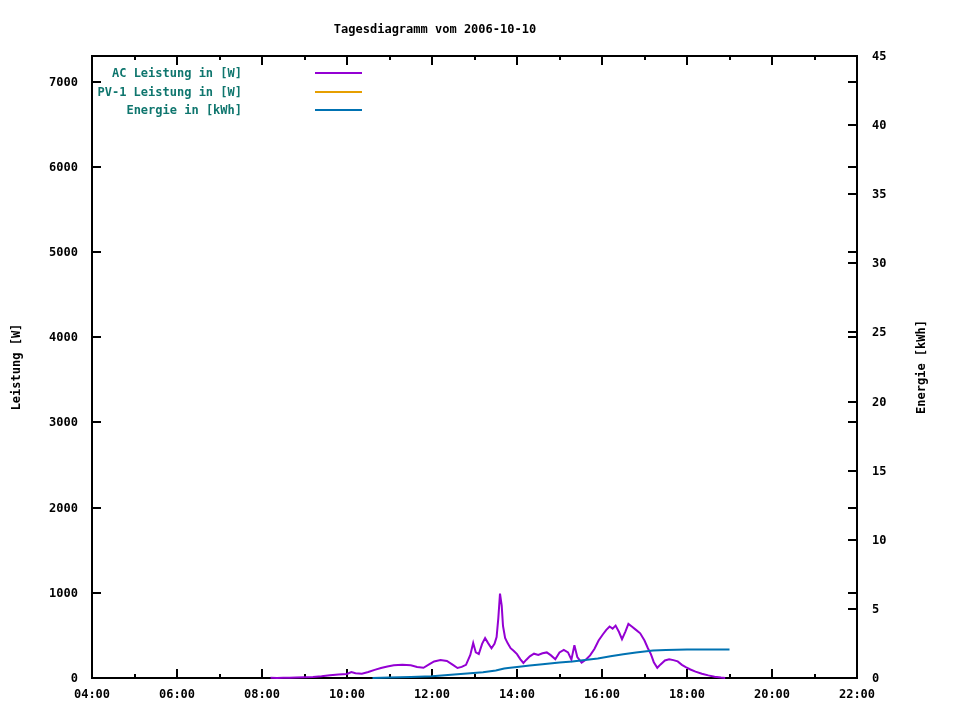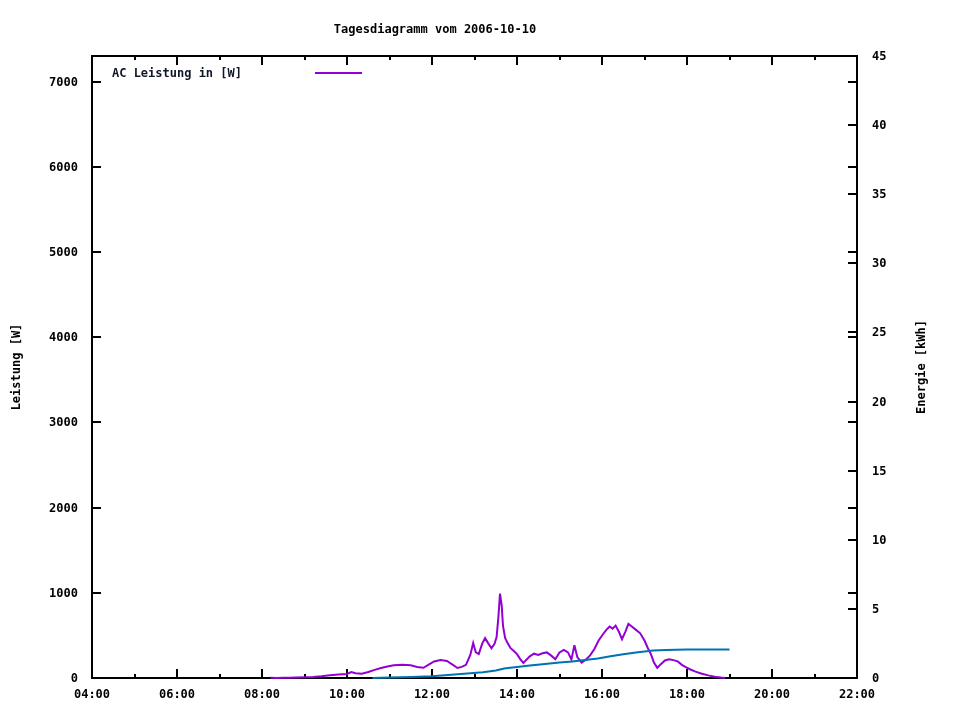--- a/index.html
+++ b/index.html
@@ -8,21 +8,21 @@
   .chart-title{position:absolute;left:435px;top:22px;transform:translateX(-50%);
           font:bold 12px "DejaVu Sans Mono", monospace;color:#000;white-space:nowrap;}
   .ylabel{position:absolute;font:bold 12px "DejaVu Sans Mono", monospace;color:#000;white-space:nowrap;}
   .ylabel.left{left:16px;top:367px;transform:translate(-50%,-50%) rotate(-90deg);}
   .ylabel.right{left:921px;top:367px;transform:translate(-50%,-50%) rotate(-90deg);}
   svg{position:absolute;left:0;top:0;}
   svg text{font:bold 12px "DejaVu Sans Mono", monospace;fill:#000;}
   .legend{position:absolute;left:82px;top:64px;}
   .legend-row{display:flex;align-items:center;height:18.5px;}
   .legend-label{display:block;width:160px;text-align:right;font:bold 12px "DejaVu Sans Mono", monospace;
-          color:#0f172a;white-space:nowrap;}
+          color:#0f766e;white-space:nowrap;}
   .legend-sample{display:block;width:47px;height:2px;margin-left:73px;background:#000;}
 </style>
 </head>
 <body>
 
 <div class="canvas">
 
   <div class="chart-title">Tagesdiagramm vom 2006-10-10</div>
 
   <div class="ylabel left">Leistung [W]</div>
@@ -124,15 +124,23 @@
       <text x="872" y="60" text-anchor="start">45</text>
       <polyline points="270.5,677.8 276.9,677.9 283.3,677.7 289.6,677.8 296.0,677.6 304.5,677.3 313.0,677.0 321.5,676.3 330.0,675.3 338.5,674.4 347.0,674.0 351.3,672.0 355.5,673.3 361.9,673.7 368.3,672.0 374.6,669.9 381.0,668.0 387.4,666.5 393.8,665.2 402.3,664.8 410.8,665.2 417.1,666.9 423.5,667.8 429.9,663.9 434.1,661.4 440.5,660.1 446.9,661.0 453.3,665.2 457.5,668.0 461.7,666.9 466.0,664.8 470.3,655.0 473.2,643.0 475.8,652.4 478.8,654.1 482.1,643.9 485.1,638.0 488.1,643.1 491.5,648.2 494.5,643.9 496.6,637.1 498.3,618.4 500.0,593.6 501.7,605.6 503.0,626.0 505.1,638.0 507.6,643.1 510.6,648.2 513.6,650.7 517.0,654.1 520.4,659.3 523.4,663.0 526.4,659.7 529.8,656.3 534.0,653.7 538.3,655.0 542.5,653.3 546.8,652.4 551.0,655.4 555.3,659.3 559.5,652.4 563.8,649.9 568.0,652.4 571.4,659.7 574.4,645.2 577.3,657.1 581.6,662.7 585.8,659.7 590.1,655.4 594.4,649.0 598.6,640.5 602.8,634.5 606.3,629.9 609.6,626.5 612.6,628.6 615.6,625.6 619.0,632.0 622.0,639.2 625.4,631.6 628.4,623.9 631.8,626.5 636.0,629.9 640.2,633.3 644.5,640.5 647.9,648.2 650.9,654.1 653.8,662.2 657.3,667.8 660.6,664.4 664.9,660.5 669.1,659.3 673.4,660.1 677.7,661.4 681.9,664.8 686.2,667.3 690.4,669.5 695.5,671.6 701.9,673.7 708.3,675.4 714.6,676.7 721.0,677.6 725.2,677.9" fill="none" stroke="#9400d3" stroke-width="2" stroke-linejoin="miter"></polyline>
       <polyline points="372.5,678.0 389.5,677.6 410.8,677.0 432.0,676.2 444.8,675.2 457.5,674.3 470.3,673.3 483.0,672.2 495.8,670.4 504.2,668.6 517.0,666.9 529.8,665.6 542.5,664.2 559.5,662.5 572.3,661.4 585.0,660.0 597.8,658.4 610.5,656.2 623.3,654.2 636.0,652.4 644.5,651.5 653.0,650.6 665.8,649.9 687.0,649.5 708.3,649.4 729.5,649.4" fill="none" stroke="#0072b2" stroke-width="2" stroke-linejoin="miter"></polyline>
     </svg>
 
   <div class="legend">
     <div class="legend-row">
       <span class="legend-label">AC Leistung in [W]</span>
       <span class="legend-sample" style="background: rgb(148, 0, 211);"></span>
     </div>
+    <div class="legend-row">
+      <span class="legend-label">PV-1 Leistung in [W]</span>
+      <span class="legend-sample" style="background: rgb(230, 159, 0);"></span>
+    </div>
+    <div class="legend-row">
+      <span class="legend-label">Energie in [kWh]</span>
+      <span class="legend-sample" style="background: rgb(0, 114, 178);"></span>
+    </div>
   </div>
 
 </div>
 
 </body></html>

